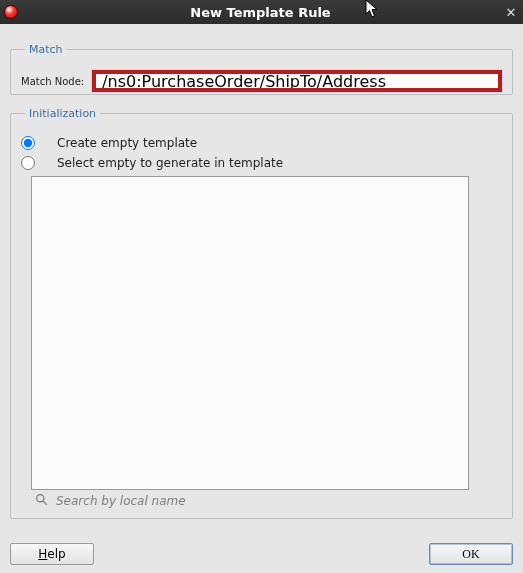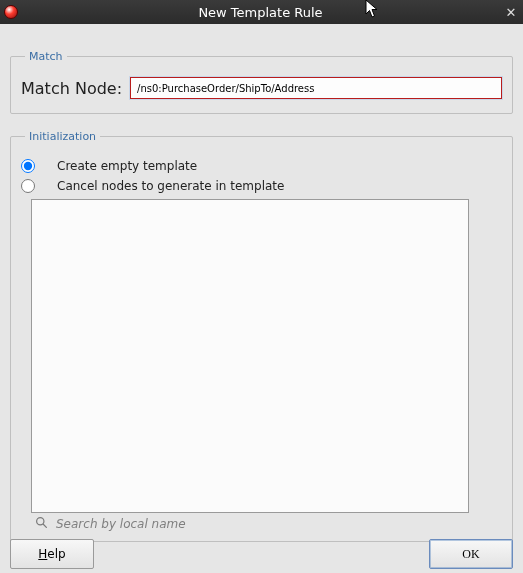--- a/index.html
+++ b/index.html
@@ -16,21 +16,21 @@
 
   
   .titlebar {
     height: 22px;
     background: linear-gradient(#3a3a3a,#2b2b2b);
     color: #fff;
     display: flex;
     align-items: center;
     padding: 12px 4px;
     position: relative;
-    font-weight: normal;
+    font-weight: bold;
     font-size: 13px;
     gap: 40px;
   }
   .titlebar .title {
     flex: 1;
     text-align: center;
   }
   .titlebar .appicon {
     width: 14px; height: 14px;
     border-radius: 50%;
@@ -52,48 +52,48 @@
   }
 
   .dialog-body {
     padding: 10px 10px 10px 10px;
   }
 
   
   fieldset.group {
     border: 1px solid #bfbfbf;
     border-radius: 2px;
-    margin: 16px 0 12px 0;
-    padding: 14px 10px 14px 10px;
+    margin: 9px 0 12px 0;
+    padding: 14px 10px 2px 10px;
     position: relative;
   }
   fieldset.group > legend {
     color: #3b6ea5;
     font-size: 11px;
     padding: 0 4px;
     margin-left: 4px;
   }
 
   .match-row {
     display:flex;
     align-items:center;
     gap: 8px;
   }
   .match-row label {
     white-space: nowrap;
-    font-size: 16px;
+    font-size: 10px;
   }
   .matchinput {
     flex:1;
     height: 22px;
-    border: 1px solid #b91c1c;
+    border: 4px solid #b91c1c;
     background: #fdfdfd;
     padding: 2px 6px;
     font-family: inherit;
-    font-size: 10px;
+    font-size: 16px;
     outline: 1px solid #c9d6e8;
   }
 
   
   .radiorow {
     display:flex;
     align-items:center;
     gap: 22px;
     margin: 2px 0 6px 0;
     font-size: 12px;
@@ -147,21 +147,21 @@
     bottom: 6px;
     height: 26px;
     display:flex;
     align-items:center;
     padding: 0 10px;
     gap: 6px;
   }
   .buttonrow .spacer { flex:1; }
   button.dlg {
     min-width: 84px;
-    height: 30px;
+    height: 22px;
     border: 1px solid #9a9a9a;
     border-radius: 2px;
     background: linear-gradient(#f7f7f7,#e3e3e3);
     font-family: inherit;
     font-size: 12px;
     cursor: pointer;
     padding: 0 10px;
   }
   button.dlg.default {
     border-color: #6a8bbd;
@@ -197,21 +197,21 @@
   <fieldset class="group" style="padding-bottom:6px;">
     <legend>Initialization</legend>
 
     <div class="radiorow">
       <input type="radio" name="initmode" id="r-empty" checked="" style="">
       <label for="r-empty">Create empty template</label>
     </div>
 
     <div class="radiorow">
       <input type="radio" name="initmode" id="r-select" style="">
-      <label for="r-select">Cancel nodes to generate in template</label>
+      <label for="r-select">Select empty to generate in template</label>
     </div>
 
     <div class="treebox"></div>
 
     <div class="searchrow">
       <span class="icon">
         <svg width="13" height="13" viewBox="0 0 16 16">
             <circle cx="6.5" cy="6.5" r="4.5" fill="none" stroke="#7a7a7a" stroke-width="1.5"></circle>
             <line x1="10.2" y1="10.2" x2="14" y2="14" stroke="#7a7a7a" stroke-width="1.5" stroke-linecap="round"></line>
           </svg>

